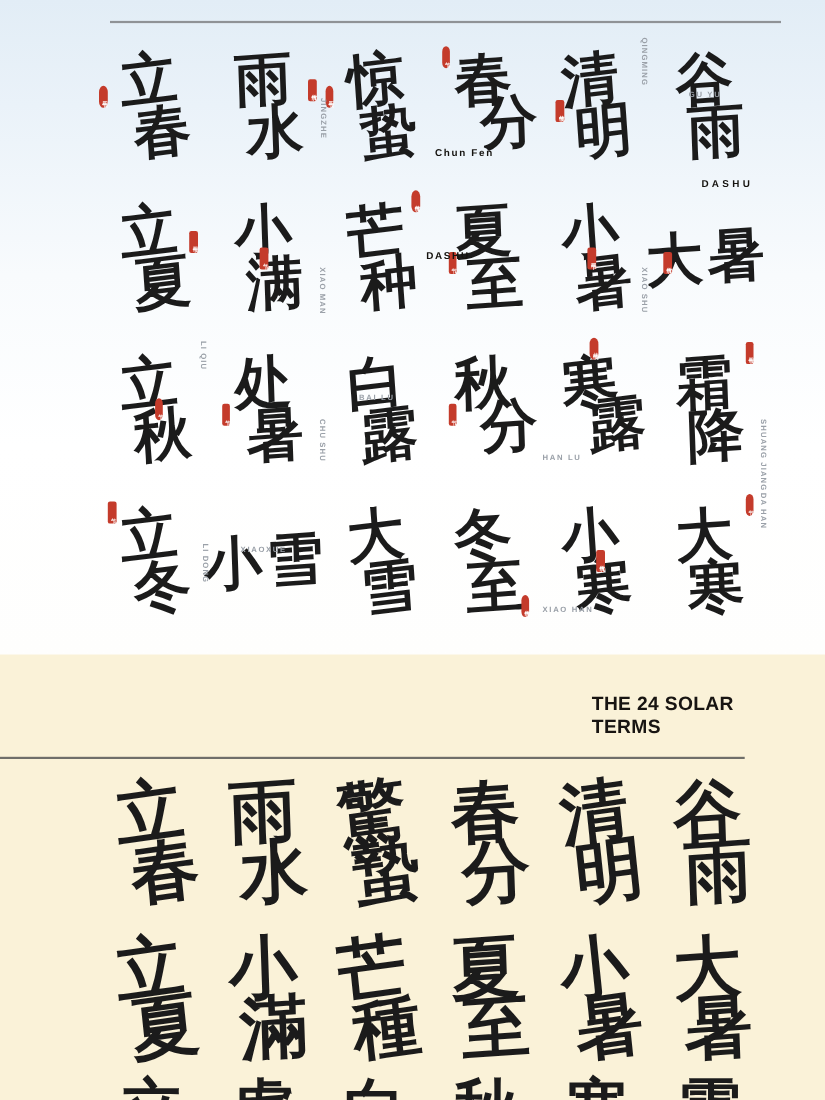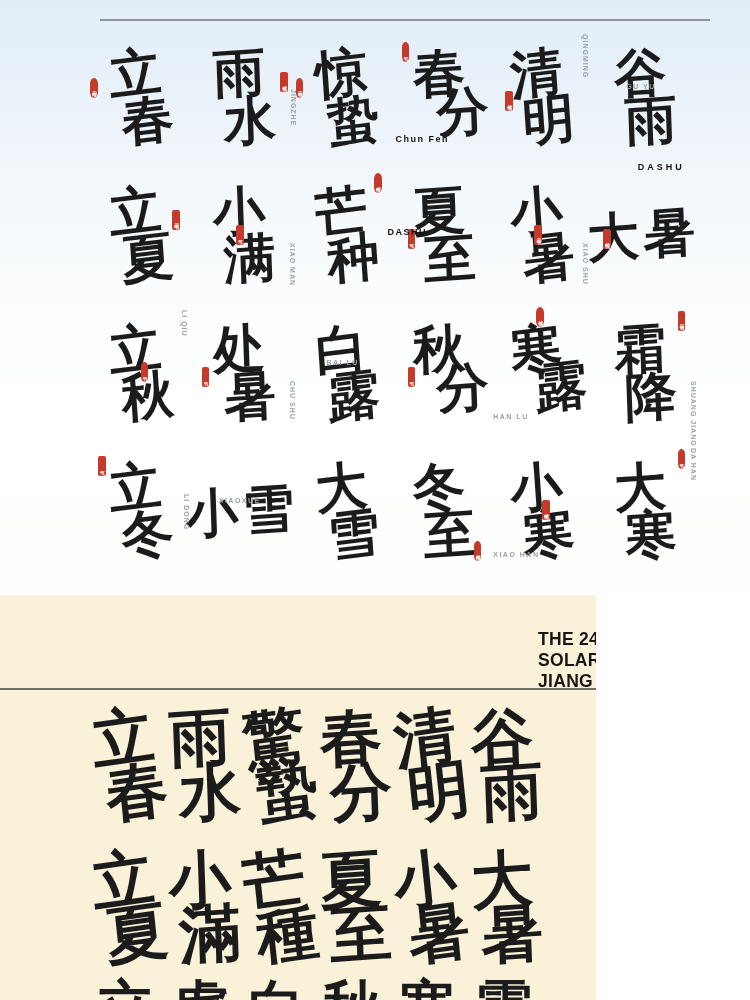--- a/index.html
+++ b/index.html
@@ -38,21 +38,21 @@
   .lbl{position:absolute;color:#9aa0a8;font-size:7px;letter-spacing:1.5px;
     font-weight:600;white-space:nowrap;z-index:3;}
   .dir-v{writing-mode:vertical-rl;letter-spacing:1px;}
   .lbl.strong{color:#15130f;font-weight:700;font-size:9px;}
   .lp-l{left:-4px;top:44%;}   .lp-r{right:-2px;top:4%;}
   .lp-rm{right:-4px;top:38%;} .lp-rl{right:-2px;top:56%;}
   .lp-bl{left:4px;bottom:16%;margin-top:31px;}.lp-mid{left:50%;top:40%;transform:translateX(-50%);}
   .lp-t{top:-4px;left:52%;transform:translateX(-50%);letter-spacing:3px;padding-left:36px;}
 
   
-  .bottom-section{position:absolute;top:595px;left:0;width:596px;height:405px;
+  .bottom-section{position:absolute;top:595px;left:0;width:750px;height:405px;
     background:#faf2d8;overflow:hidden;}
   .heading{position:absolute;left:538px;top:34px;color:#181512;font-weight:800;
     font-size:17.5px;line-height:1.2;letter-spacing:.3px;}
   .bottom-divider{position:absolute;left:0;top:93px;width:677px;height:2px;background:#6f6f6a;}
 
   #bottom-grid{position:absolute;left:88px;right:55px;top:100px;
     display:grid;grid-template-columns:repeat(6,1fr);grid-auto-rows:142px;
     align-items:center;justify-items:center;}
   .bcell .hanzi{font-size:62px;font-weight:800;line-height:.95;transform:rotate(-5deg);}
   .bcell:nth-child(odd) .hanzi{transform:rotate(-8deg) skewX(-2deg);}
@@ -256,21 +256,21 @@
           </div>
           <div class="seal sh-oval sp-tr">节气</div>
           <div class="lbl dir-v lp-r">DA HAN</div>
         </div>
       </div>
   </div>
 
   <div class="bottom-section">
     <div class="heading">
       <div>THE 24 SOLAR</div>
-      <div>JIANG</div>
+      <div>TERMS</div>
     </div>
     <div class="bottom-divider"></div>
     <div id="bottom-grid">
         <div class="cell bcell">
           <div class="hanzi">
             <span>立</span>
             <span class="c2">春</span>
           </div>
         </div>
         <div class="cell bcell">

